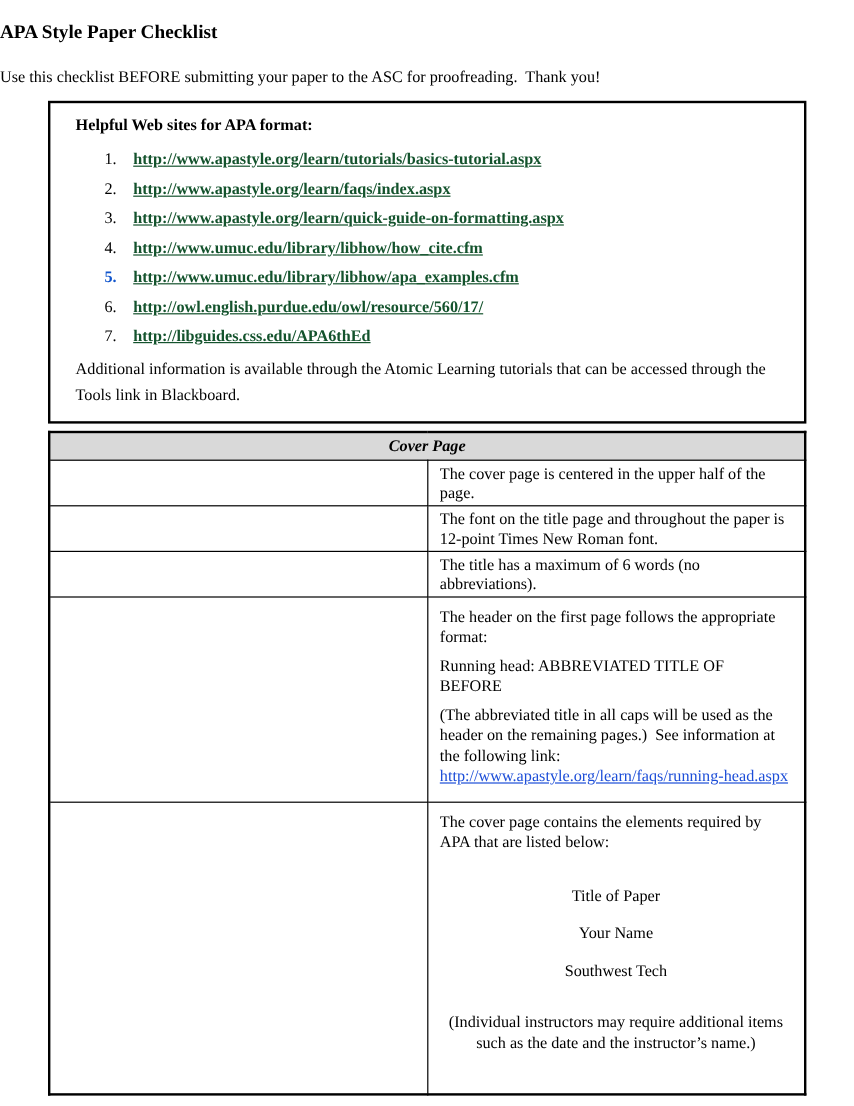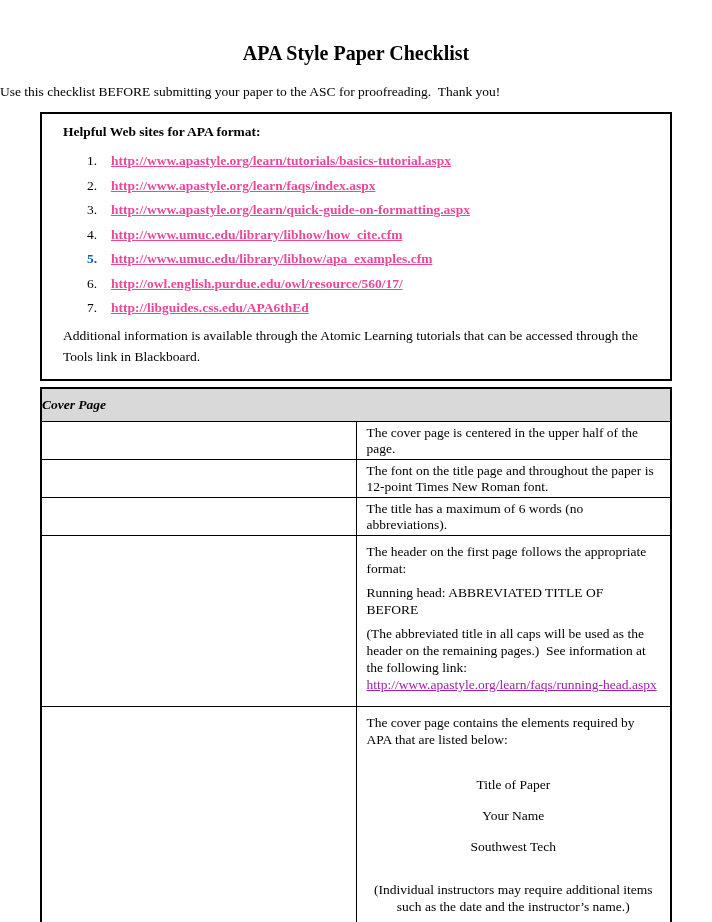--- a/index.html
+++ b/index.html
@@ -7,23 +7,23 @@
   .page {
     position: relative;
     width: 712px;
     height: 922px;
     background: #ffffff;
     font-family: "Liberation Serif", serif;
     color: #000000;
     overflow: hidden;
   }
   .doc-title {
-    padding-top: 42px;
-    text-align: center;
-    font-size: 20px;
+    padding-top: 19px;
+    text-align: left;
+    font-size: 16px;
     font-weight: bold;
   }
   .doc-subtitle {
     margin-top: 19px;
     text-align: left;
     font-size: 13.5px;
     white-space: pre-wrap;
   }
   
   .helpful-box {
@@ -48,27 +48,27 @@
   .li-num {
     display: inline-block;
     width: 24px;
     color: #000000;
   }
   .li-num.num-blue {
     color: #1155CC;
     font-weight: bold;
   }
   a.weblink {
-    color: #ec4899;
+    color: #14532d;
     font-weight: bold;
     text-decoration: underline;
     cursor: pointer;
   }
   a.weblink-plain {
-    color: #a21caf;
+    color: #1d4ed8;
     font-weight: normal;
     text-decoration: underline;
     cursor: pointer;
   }
   .box-footer {
     margin: 6px 0 2px 0;
     font-size: 13.5px;
     line-height: 21px;
   }
   
@@ -77,22 +77,23 @@
     margin: 6px 40px 0 40px;
     border-collapse: collapse;
     border: 2px solid #000000;
     table-layout: fixed;
   }
   table.checklist td {
     border: 1.5px solid #000000;
     font-size: 13.5px;
   }
   td.section-header {
-    height: 34px;
+    height: 24px;
     background: #D9D9D9;
+    text-align: center;
     vertical-align: middle;
     font-size: 14.5px;
     font-weight: bold;
     font-style: italic;
   }
   td.cb-cell { width: 33px; }
   td.item-cell {
     height: 38px;
     vertical-align: middle;
     padding: 0 10px;

